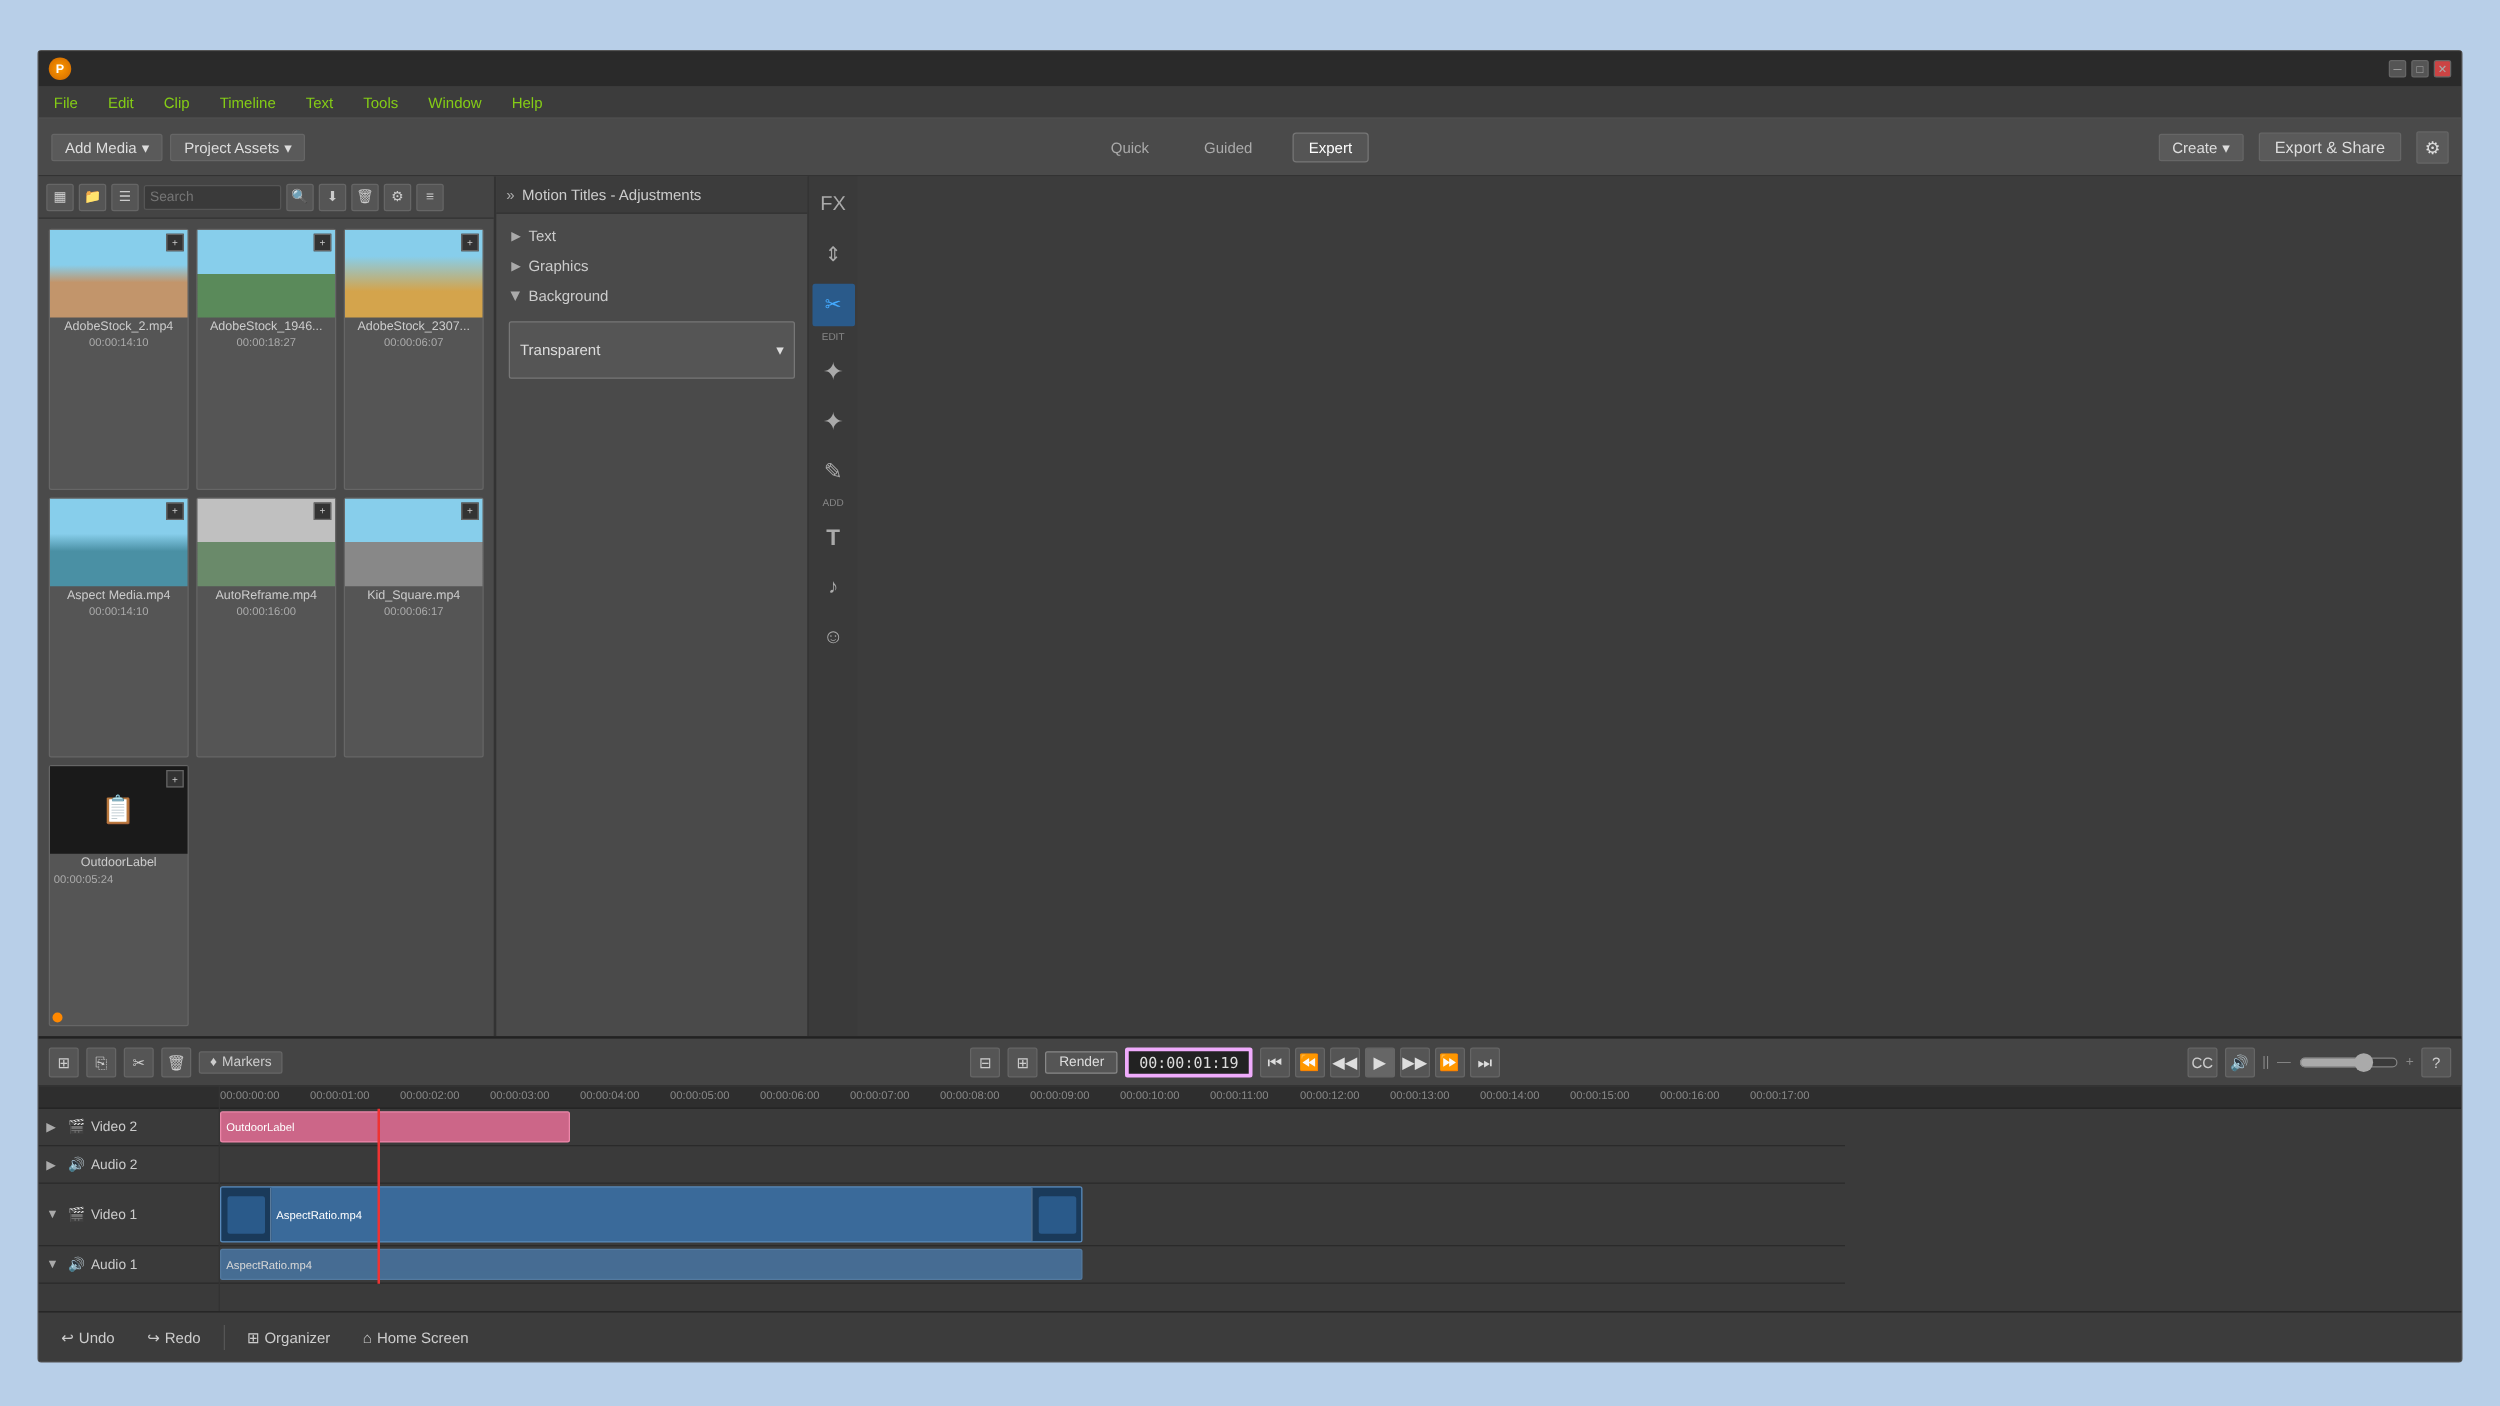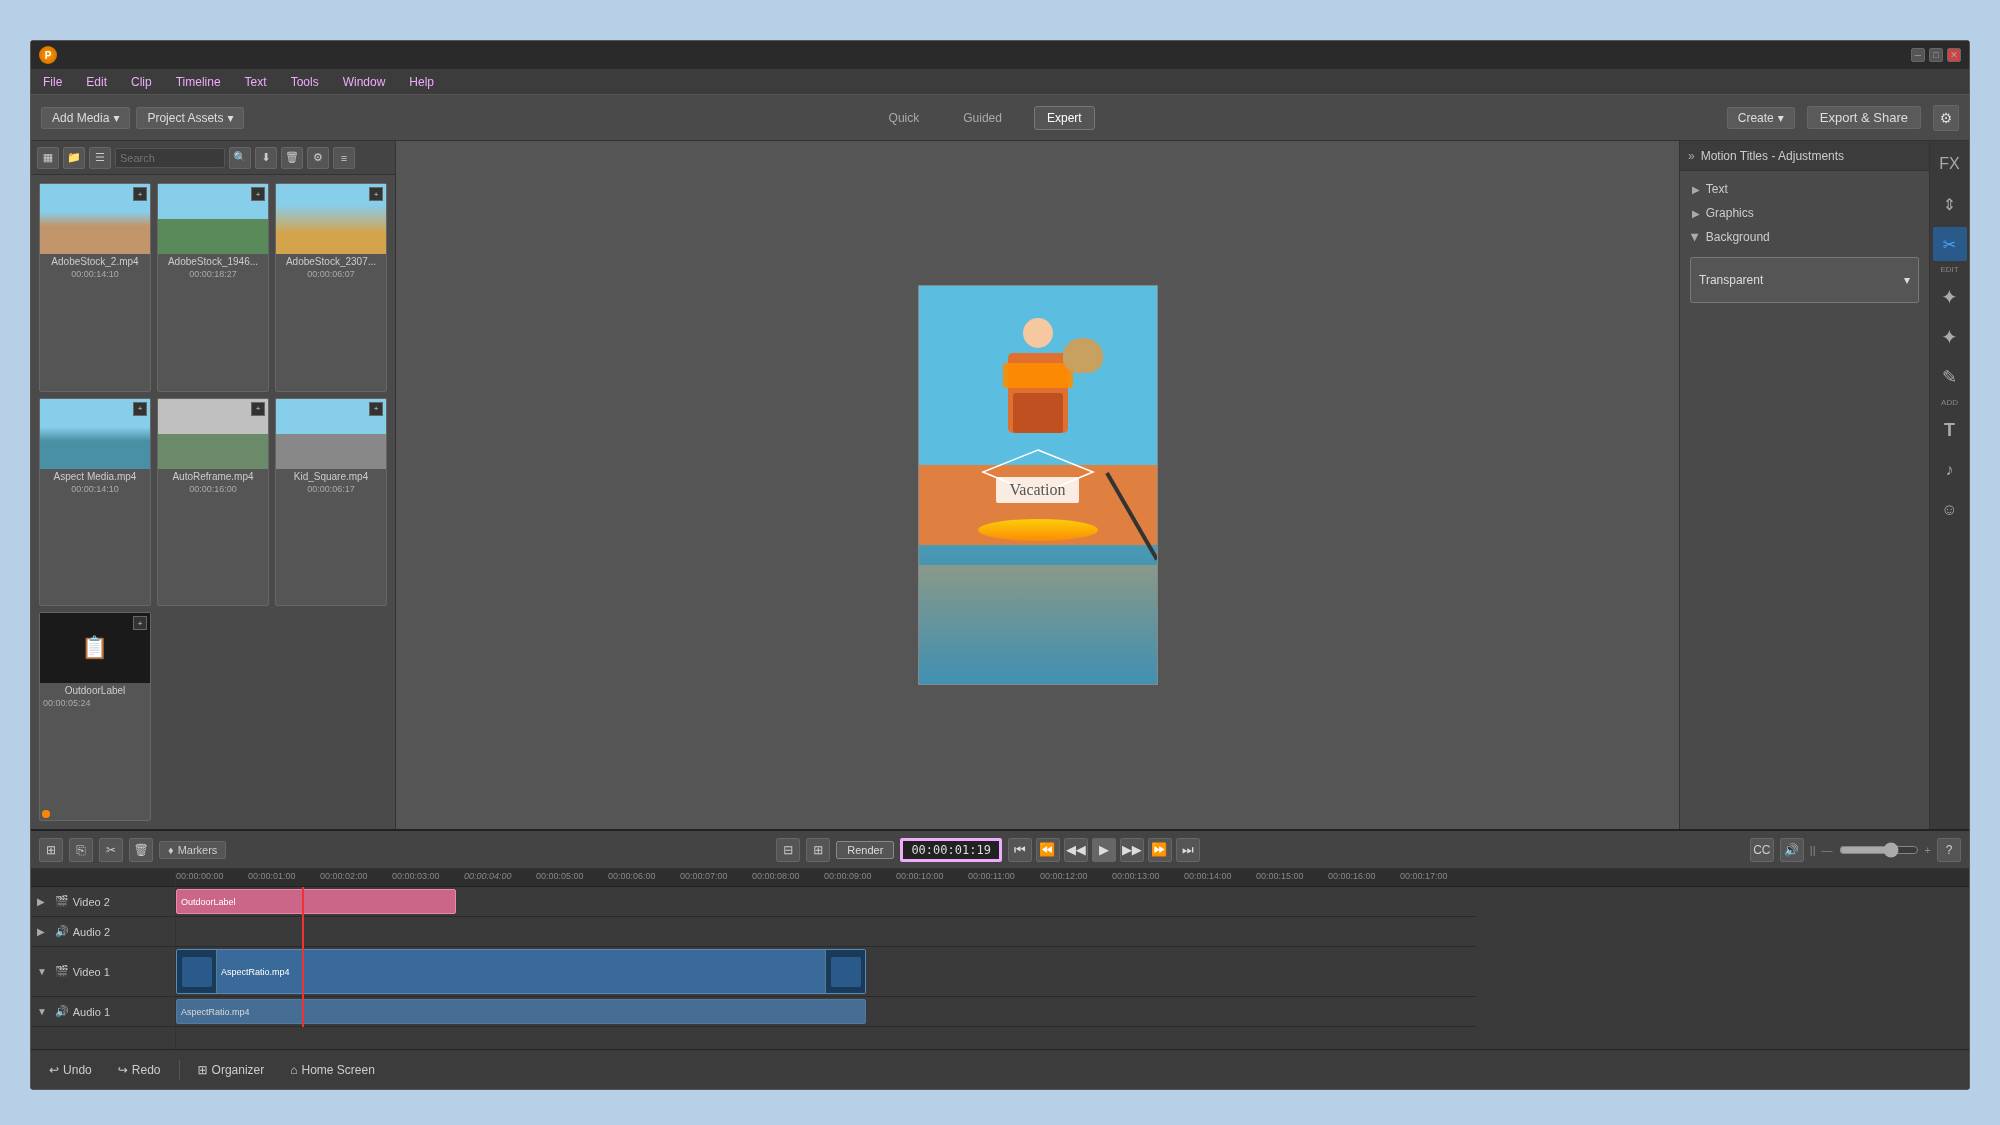--- a/index.html
+++ b/index.html
@@ -80,21 +80,21 @@
       height: 26px;
       background: #3c3c3c;
       display: flex;
       align-items: center;
       padding: 0 8px;
       gap: 16px;
       flex-shrink: 0;
       border-bottom: 1px solid #555;
     }
     .menu-item {
-      color: #f0abfc;
+      color: #84cc16;
       font-size: 12px;
       cursor: pointer;
       padding: 2px 4px;
     }
     
     .top-toolbar {
       height: 46px;
       background: #4a4a4a;
       display: flex;
       align-items: center;
@@ -775,49 +775,20 @@
           </div>
           <div class="media-item-label">OutdoorLabel</div>
           <div style="display:flex;align-items:center;padding:0 3px 3px;gap:4px;">
             <div class="small-indicator"></div>
             <div class="media-item-duration" style="padding:0;">00:00:05:24</div>
           </div>
         </div>
       </div>
     </div>
 
-    <div class="center-panel">
-      <div class="video-preview">
-        <div class="video-bg">
-          <div class="video-water"></div>
-          <div class="video-reflection"></div>
-
-          <div style="position:absolute;top:8%;left:50%;transform:translateX(-50%);width:70px;height:150px;">
-            <div style="width:30px;height:30px;border-radius:50%;background:#f5c8a0;margin:0 auto;"></div>
-            <div style="width:60px;height:80px;background:#e07030;margin:5px auto 0;border-radius:5px;position:relative;">
-              <div style="width:50px;height:40px;background:#c05020;border-radius:3px;position:absolute;bottom:0;left:5px;"></div>
-
-              <div style="width:70px;height:25px;background:#ff8c00;border-radius:3px;position:absolute;top:10px;left:-5px;opacity:0.9;"></div>
-            </div>
-
-            <div style="position:absolute;top:20px;right:-30px;width:40px;height:35px;background:#c8a060;border-radius:50% 50% 40% 40%;"></div>
-          </div>
-
-          <div style="position:absolute;bottom:36%;left:50%;transform:translateX(-50%);width:120px;height:22px;background:linear-gradient(#ffd700,#ff8c00);border-radius:50%;opacity:0.9;"></div>
-
-          <svg style="position:absolute;top:40%;left:50%;transform:translateX(-50%);" width="120" height="55">
-            <polygon points="60,5 115,27 60,50 5,27" fill="none" stroke="white" stroke-width="1.5"></polygon>
-          </svg>
-
-          <div class="video-title-overlay">Vacation</div>
-
-          <div style="position:absolute;bottom:28%;right:20%;width:4px;height:100px;background:#333;transform:rotate(-30deg);transform-origin:top;"></div>
-        </div>
-      </div>
-    </div>
 
     <div class="right-panel">
       <div class="right-panel-header">
         <span style="cursor:pointer;color:#aaa;">»</span>
         <span>Motion Titles - Adjustments</span>
       </div>
       <div class="motion-section">
         <div class="motion-section-item">
           <span class="expand-icon">▶</span>
           <span>Text</span>
@@ -937,21 +908,21 @@
       </div>
 
       <div class="track-timeline">
 
         <div class="time-ruler">
           <div style="position:relative;width:1300px;height:100%;">
             <span class="ruler-mark" style="left:0px;">00:00:00:00</span>
             <span class="ruler-mark" style="left:72px;">00:00:01:00</span>
             <span class="ruler-mark" style="left:144px;">00:00:02:00</span>
             <span class="ruler-mark" style="left:216px;">00:00:03:00</span>
-            <span class="ruler-mark" style="left:288px;font-style:italic;">00:00:04:00</span>
+            <span class="ruler-mark" style="left:288px;">00:00:04:00</span>
             <span class="ruler-mark" style="left:360px;">00:00:05:00</span>
             <span class="ruler-mark" style="left:432px;">00:00:06:00</span>
             <span class="ruler-mark" style="left:504px;">00:00:07:00</span>
             <span class="ruler-mark" style="left:576px;">00:00:08:00</span>
             <span class="ruler-mark" style="left:648px;">00:00:09:00</span>
             <span class="ruler-mark" style="left:720px;">00:00:10:00</span>
             <span class="ruler-mark" style="left:792px;">00:00:11:00</span>
             <span class="ruler-mark" style="left:864px;">00:00:12:00</span>
             <span class="ruler-mark" style="left:936px;">00:00:13:00</span>
             <span class="ruler-mark" style="left:1008px;">00:00:14:00</span>

